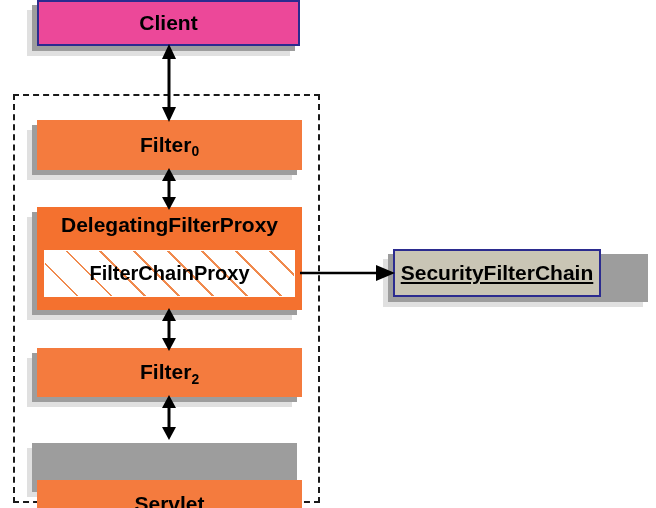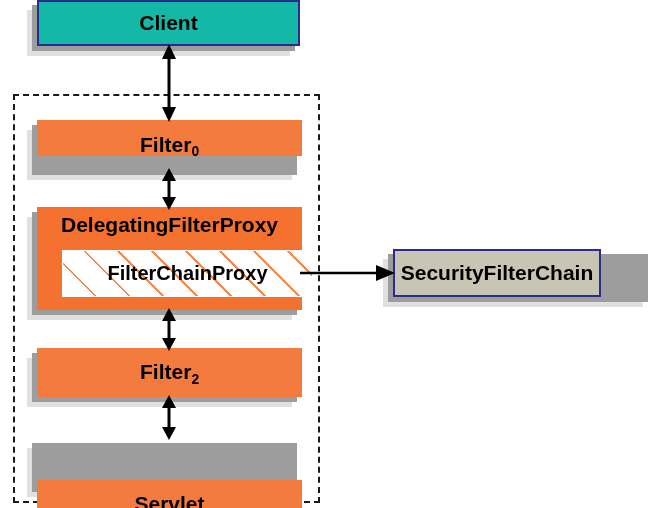--- a/index.html
+++ b/index.html
@@ -73,21 +73,21 @@
   .shadow-a, .shadow-b {
     position: absolute;
     box-sizing: border-box;
     z-index: 2;
   }
   .shadow-a { background: #9d9d9d; z-index: 3; }
   .shadow-b { background: #e0e0e0; z-index: 2; }
 
   
   .client {
-    background: #14b8a6;
+    background: #ec4899;
     border: 2px solid #2b2b8f;
     font-size: 21px;
   }
   .filter {
     background: #f47b3e;
     border: none;
     font-size: 21px;
   }
   .dfp-outer {
     background: #f4712f;
@@ -159,36 +159,36 @@
   </div>
 
   <svg class="arrow-v" style="left:158px; top:44px;" width="22" height="78" viewBox="0 0 22 78">
     <line x1="11" y1="12" x2="11" y2="66" stroke="#000000" stroke-width="3"></line>
     <polygon points="11,0 4,15 18,15" fill="#000000"></polygon>
     <polygon points="11,78 4,63 18,63" fill="#000000"></polygon>
   </svg>
 
   <div class="shadow-b" style="left:27px; top:130px; width:265px; height:50px;"></div>
   <div class="shadow-a" style="left:32px; top:125px; width:265px; height:50px;"></div>
-  <div class="node filter" style="left:37px; top:120px; width:265px; height:36px;align-items:flex-end;">
+  <div class="node filter" style="left:37px; top:120px; width:265px; height:50px;">
     <span class="label"><span>Filter</span><sub>0</sub></span>
   </div>
 
   <svg class="arrow-v" style="left:158px; top:168px;" width="22" height="42" viewBox="0 0 22 42">
     <line x1="11" y1="10" x2="11" y2="32" stroke="#000000" stroke-width="3"></line>
     <polygon points="11,0 4,13 18,13" fill="#000000"></polygon>
     <polygon points="11,42 4,29 18,29" fill="#000000"></polygon>
   </svg>
 
   <div class="shadow-b" style="left:27px; top:217px; width:265px; height:103px;"></div>
   <div class="shadow-a" style="left:32px; top:212px; width:265px; height:103px;"></div>
   <div class="node dfp-outer" style="left:37px; top:207px; width:265px; height:103px;">
     <span class="label">DelegatingFilterProxy</span>
   </div>
-  <div class="fcp-inner" style="left:44px; top:250px; width:251px; height:47px;margin-left:18px;">
+  <div class="fcp-inner" style="left:44px; top:250px; width:251px; height:47px;">
     <span class="fcp-hatch"></span>
     <span class="label">FilterChainProxy</span>
   </div>
 
   <svg class="arrow-h" style="left:300px; top:262px;" width="95" height="22" viewBox="0 0 95 22">
     <line x1="0" y1="11" x2="80" y2="11" stroke="#000000" stroke-width="2.5"></line>
     <polygon points="95,11 76,3 76,19" fill="#000000"></polygon>
   </svg>
 
   <svg class="arrow-v" style="left:158px; top:308px;" width="22" height="43" viewBox="0 0 22 43">
@@ -210,17 +210,17 @@
   </svg>
 
   <div class="shadow-b" style="left:27px; top:448px; width:265px; height:49px;"></div>
   <div class="shadow-a" style="left:32px; top:443px; width:265px; height:49px;"></div>
   <div class="node filter" style="left:37px; top:438px; width:265px; height:49px;margin-top:42px;">
     <span class="label">Servlet</span>
   </div>
 
   <div class="shadow-b" style="left:383px; top:259px; width:260px; height:48px;"></div>
   <div class="shadow-a" style="left:388px; top:254px; width:260px; height:48px;"></div>
-  <div class="node securitychain" style="left:393px; top:249px; width:208px; height:48px;">
+  <div class="node securitychain" style="left:393px; top:249px; width:208px; height:48px;text-decoration:underline;">
     <span class="label">SecurityFilterChain</span>
   </div>
 
 </div>
 
 </body></html>

